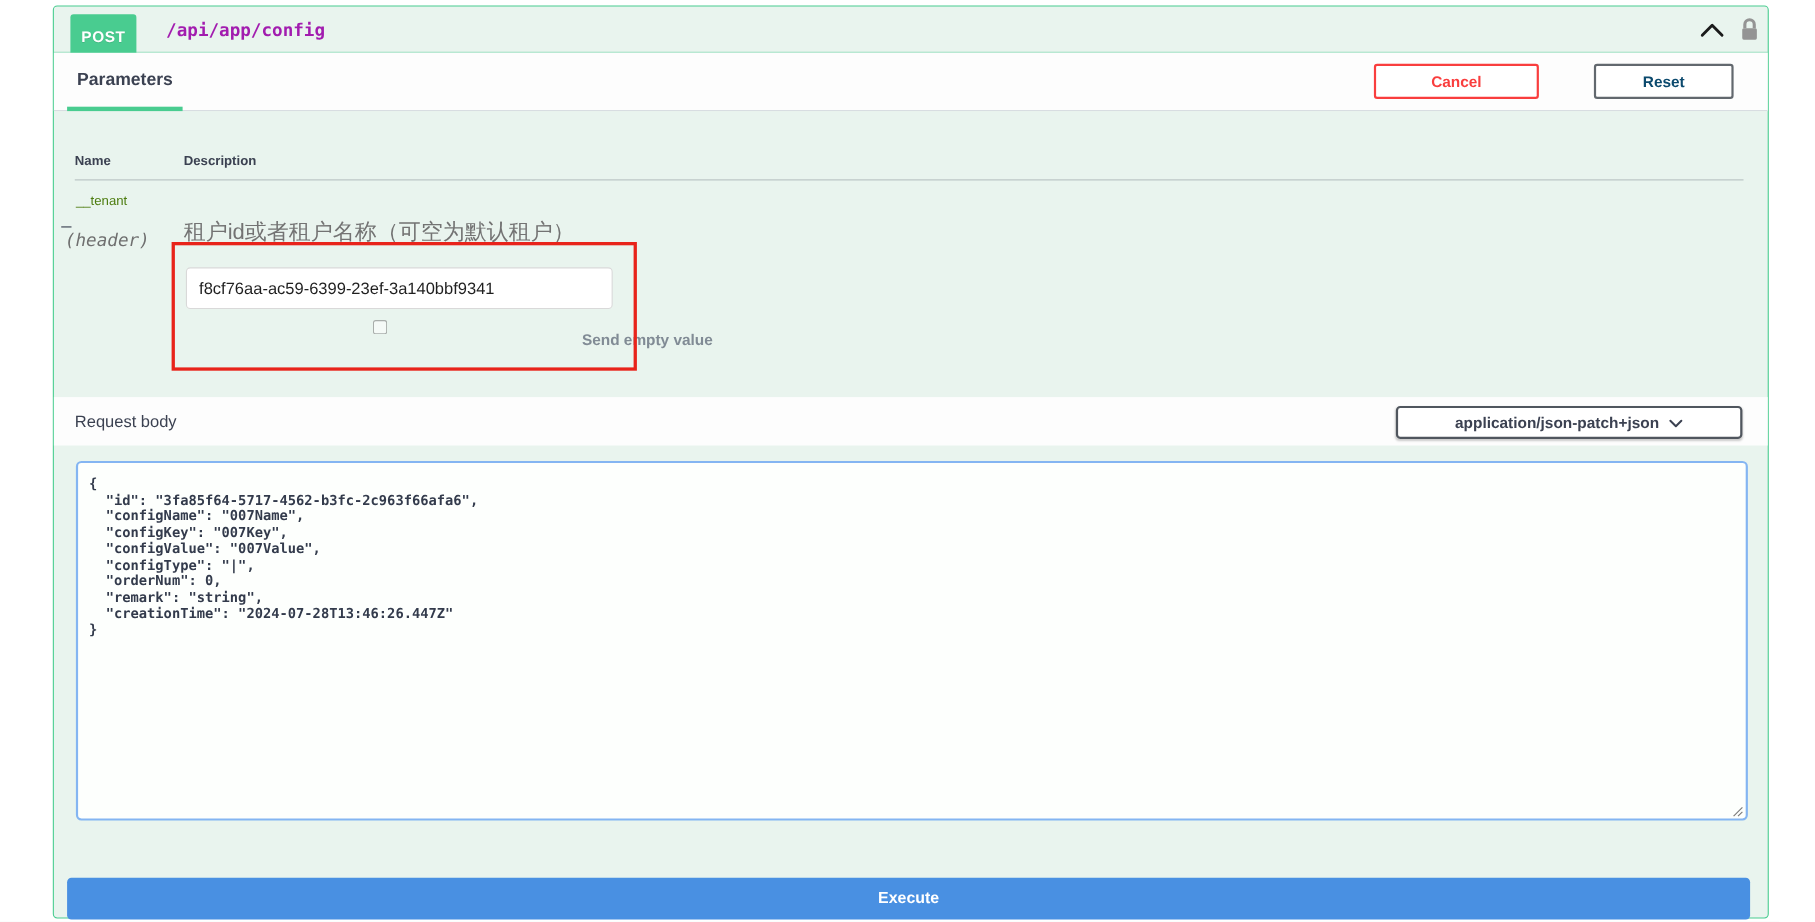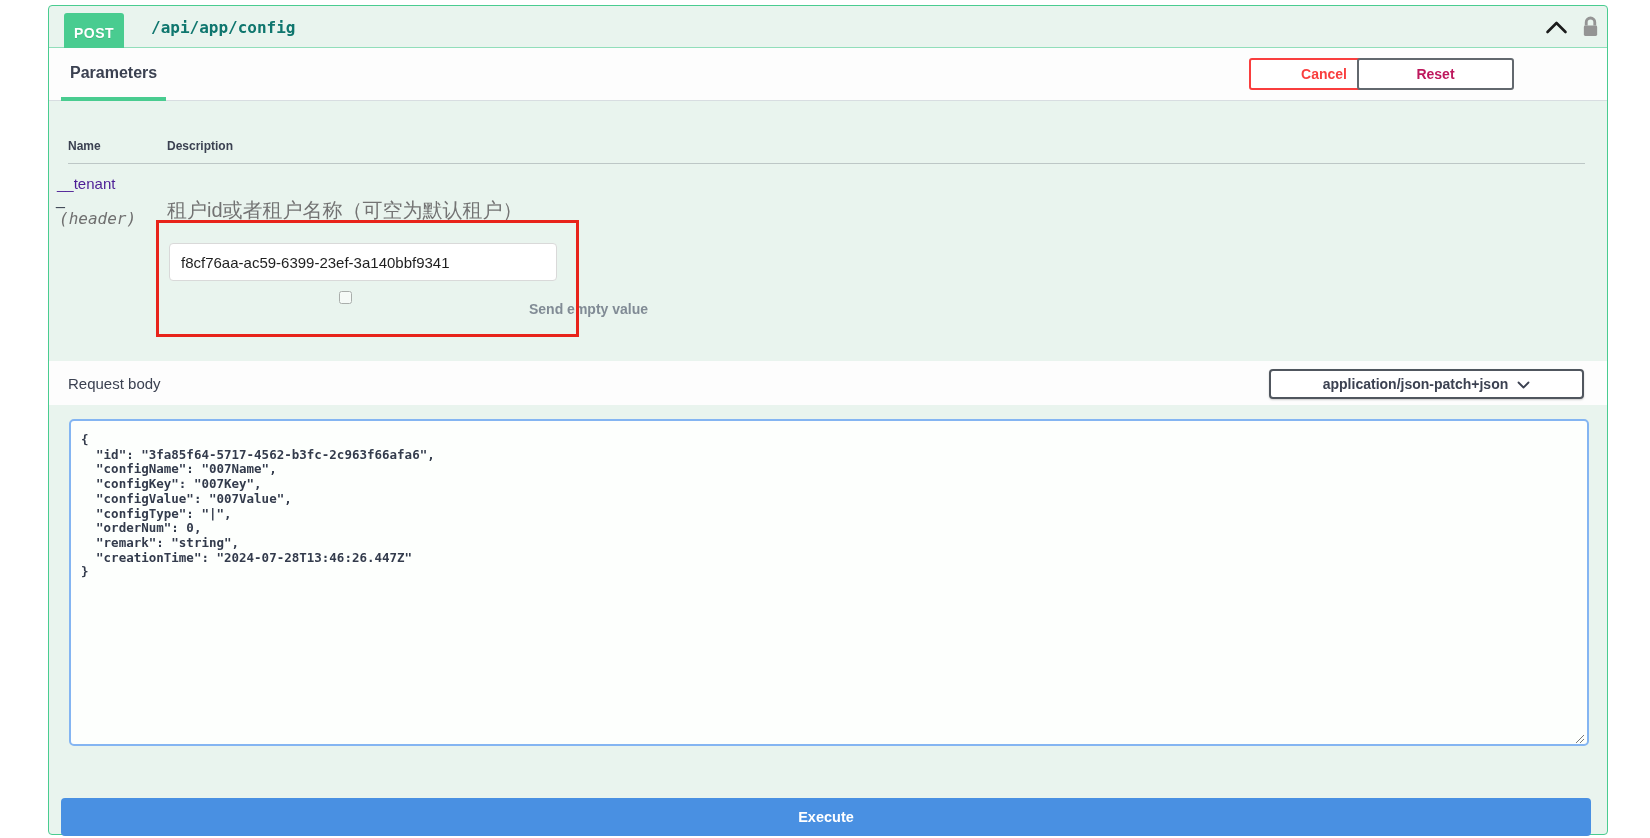--- a/index.html
+++ b/index.html
@@ -14,43 +14,43 @@
   }
 
   
   .summary { position:absolute; top:0; left:0; right:0; height:42px;
     border-bottom:1px solid rgba(73,204,144,.55); }
   .method-badge { position:absolute; left:15px; top:7px; width:60px; height:40px;
     background:#49cc90; color:#fff; font-weight:bold; font-size:14px; letter-spacing:.5px;
     border-radius:3px; display:flex; align-items:center; justify-content:center;
     text-shadow:0 1px 0 rgba(0,0,0,.1); cursor:pointer; }
   .path { position:absolute; left:102px; top:0; height:42px; display:flex; align-items:center;
-    font-family:"DejaVu Sans Mono", monospace; font-weight:600; font-size:16px; color:#0f766e; }
+    font-family:"DejaVu Sans Mono", monospace; font-weight:600; font-size:16px; color:#a21caf; }
   .chevron-up { position:absolute; left:1496px; top:14px; cursor:pointer; }
   .lock { position:absolute; left:1532px; top:10px; cursor:pointer; }
 
   
   .params-header { position:absolute; top:42px; left:0; right:0; height:53px;
     background:#fdfdfd; border-bottom:1px solid #d8dde1; }
   .tab-parameters { position:absolute; left:12px; top:0; height:53px; display:flex;
     align-items:center; padding:0 9px; font-weight:bold; font-size:16px; color:#3b4151;
     border-bottom:4px solid #49cc90; cursor:pointer; }
   .btn { position:absolute; top:10px; height:32px; background:#fff; border-radius:3px;
     font-weight:bold; font-size:14px; display:flex; align-items:center; justify-content:center;
     cursor:pointer; }
   .btn-cancel { left:1200px; width:150px; border:2px solid #f93e3e; color:#f93e3e; }
-  .btn-reset  { left:1308px; width:157px; border:2px solid #62686e; color:#be185d; }
+  .btn-reset  { left:1400px; width:127px; border:2px solid #62686e; color:#0c4a6e; }
 
   
   .params-body { position:absolute; top:95px; left:0; right:0; height:260px; }
   .col-header { position:absolute; top:38px; font-size:12px; font-weight:bold; color:#3b4151; }
   .col-name { left:19px; } .col-desc { left:118px; }
   .thead-divider { position:absolute; left:19px; right:22px; top:62px;
     border-top:1px solid rgba(59,65,81,.25); }
-  .param-name { position:absolute; left:8px; top:74px; font-size:15px; color:#4c1d95; }
+  .param-name { position:absolute; left:20px; top:74px; font-size:12px; color:#4d7c0f; }
   .param-name-wrap { position:absolute; left:7px; top:90px; font-size:16px; color:#3b4151; }
   .param-in { position:absolute; left:10px; top:108px; font-family:"DejaVu Sans Mono",monospace;
     font-style:italic; font-size:16px; color:#6f6f6f; }
   .param-desc { position:absolute; left:118px; top:96px; font-size:20px; color:#737373; }
   .param-input { position:absolute; left:120px; top:142px; width:388px; height:38px;
     border:1px solid #d9d9d9; border-radius:4px; background:#fff; padding:0 11px;
     font-size:15px; color:#1f1f1f; font-family:"Liberation Sans",sans-serif; outline:none; }
   .empty-checkbox { position:absolute; left:290px; top:190px; width:13px; height:13px;
     margin:0; accent-color:#dfe4e8; opacity:.55; }
   .send-empty-label { position:absolute; left:480px; top:200px; font-size:14px;

